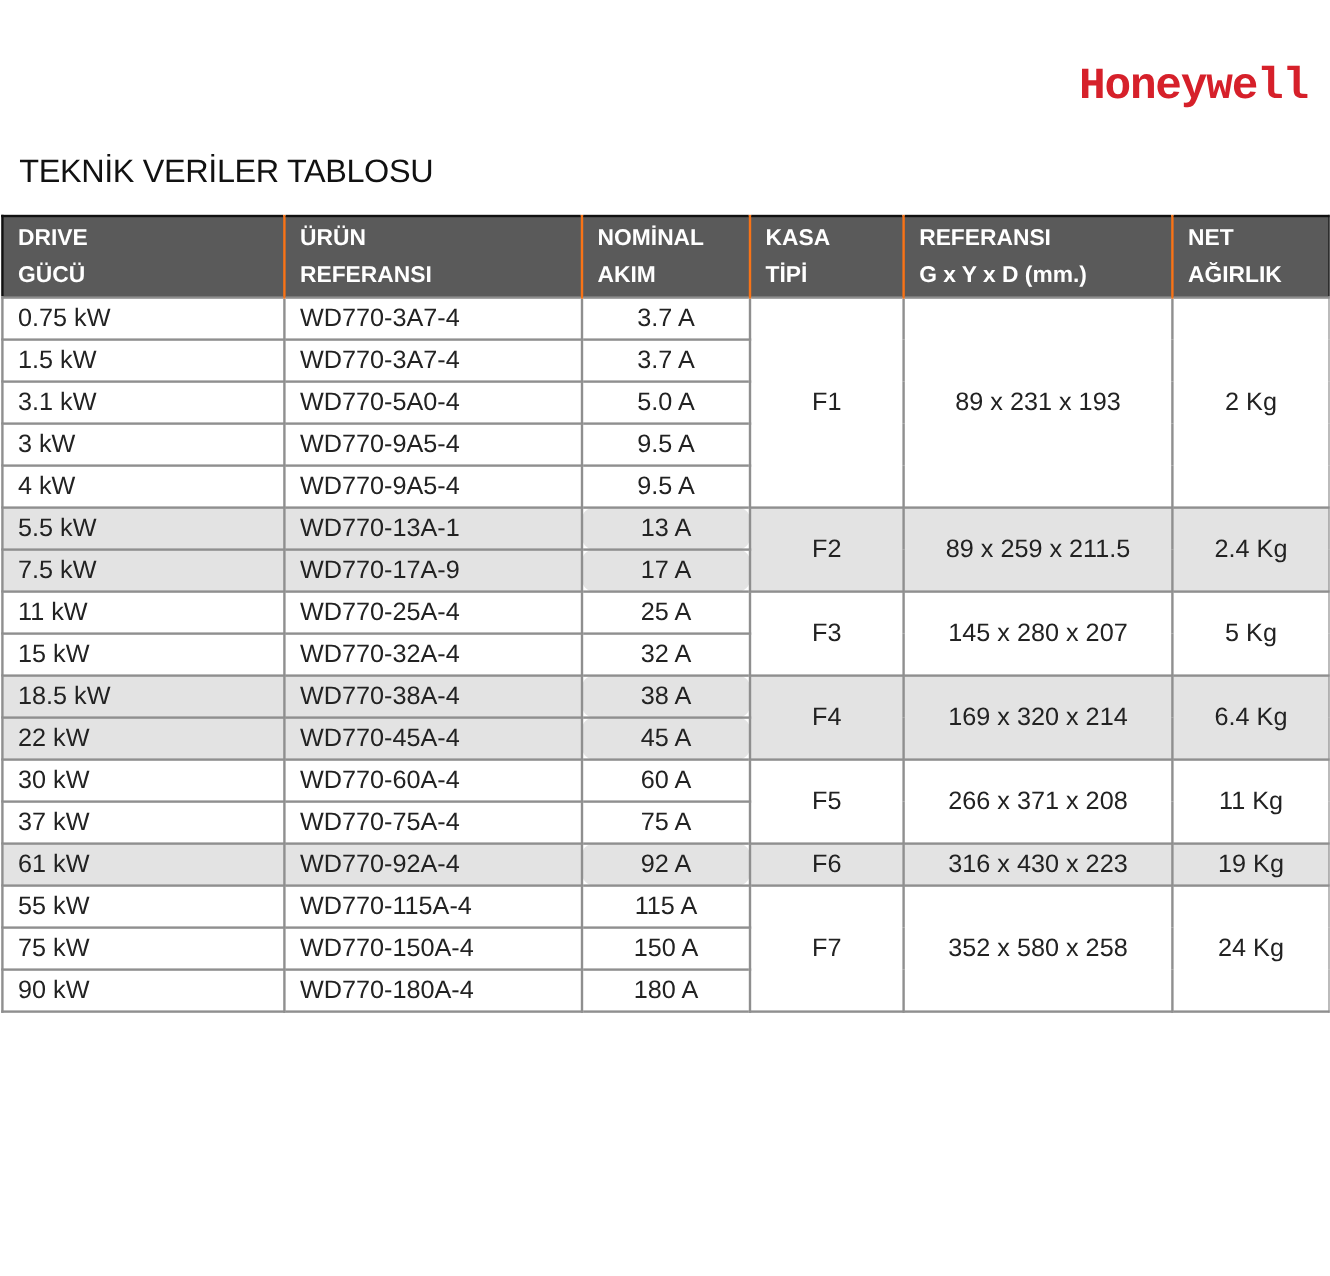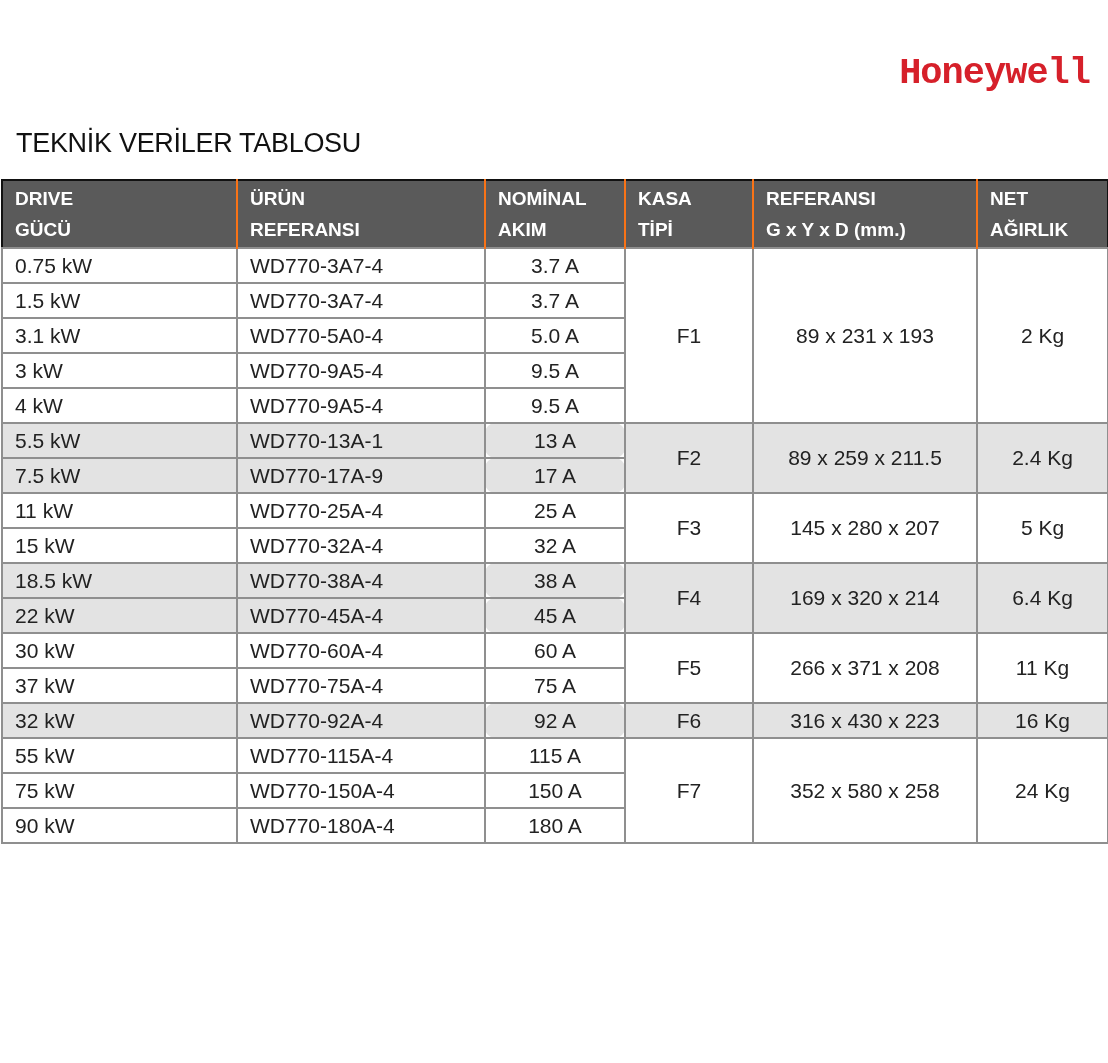--- a/index.html
+++ b/index.html
@@ -142,26 +142,26 @@
       <td class="grp" rowspan="2">266 x 371 x 208</td>
       <td class="grp" rowspan="2">11 Kg</td>
     </tr>
     <tr>
       <td>37 kW</td>
       <td>WD770-75A-4</td>
       <td class="c">75 A</td>
     </tr>
 
     <tr class="shade">
-      <td>32 kW</td>
+      <td>61 kW</td>
       <td>WD770-92A-4</td>
       <td class="c">92 A</td>
       <td class="grp">F6</td>
       <td class="grp">316 x 430 x 223</td>
-      <td class="grp">16 Kg</td>
+      <td class="grp">19 Kg</td>
     </tr>
 
     <tr>
       <td>55 kW</td>
       <td>WD770-115A-4</td>
       <td class="c">115 A</td>
       <td class="grp" rowspan="3">F7</td>
       <td class="grp" rowspan="3">352 x 580 x 258</td>
       <td class="grp" rowspan="3">24 Kg</td>
     </tr>

